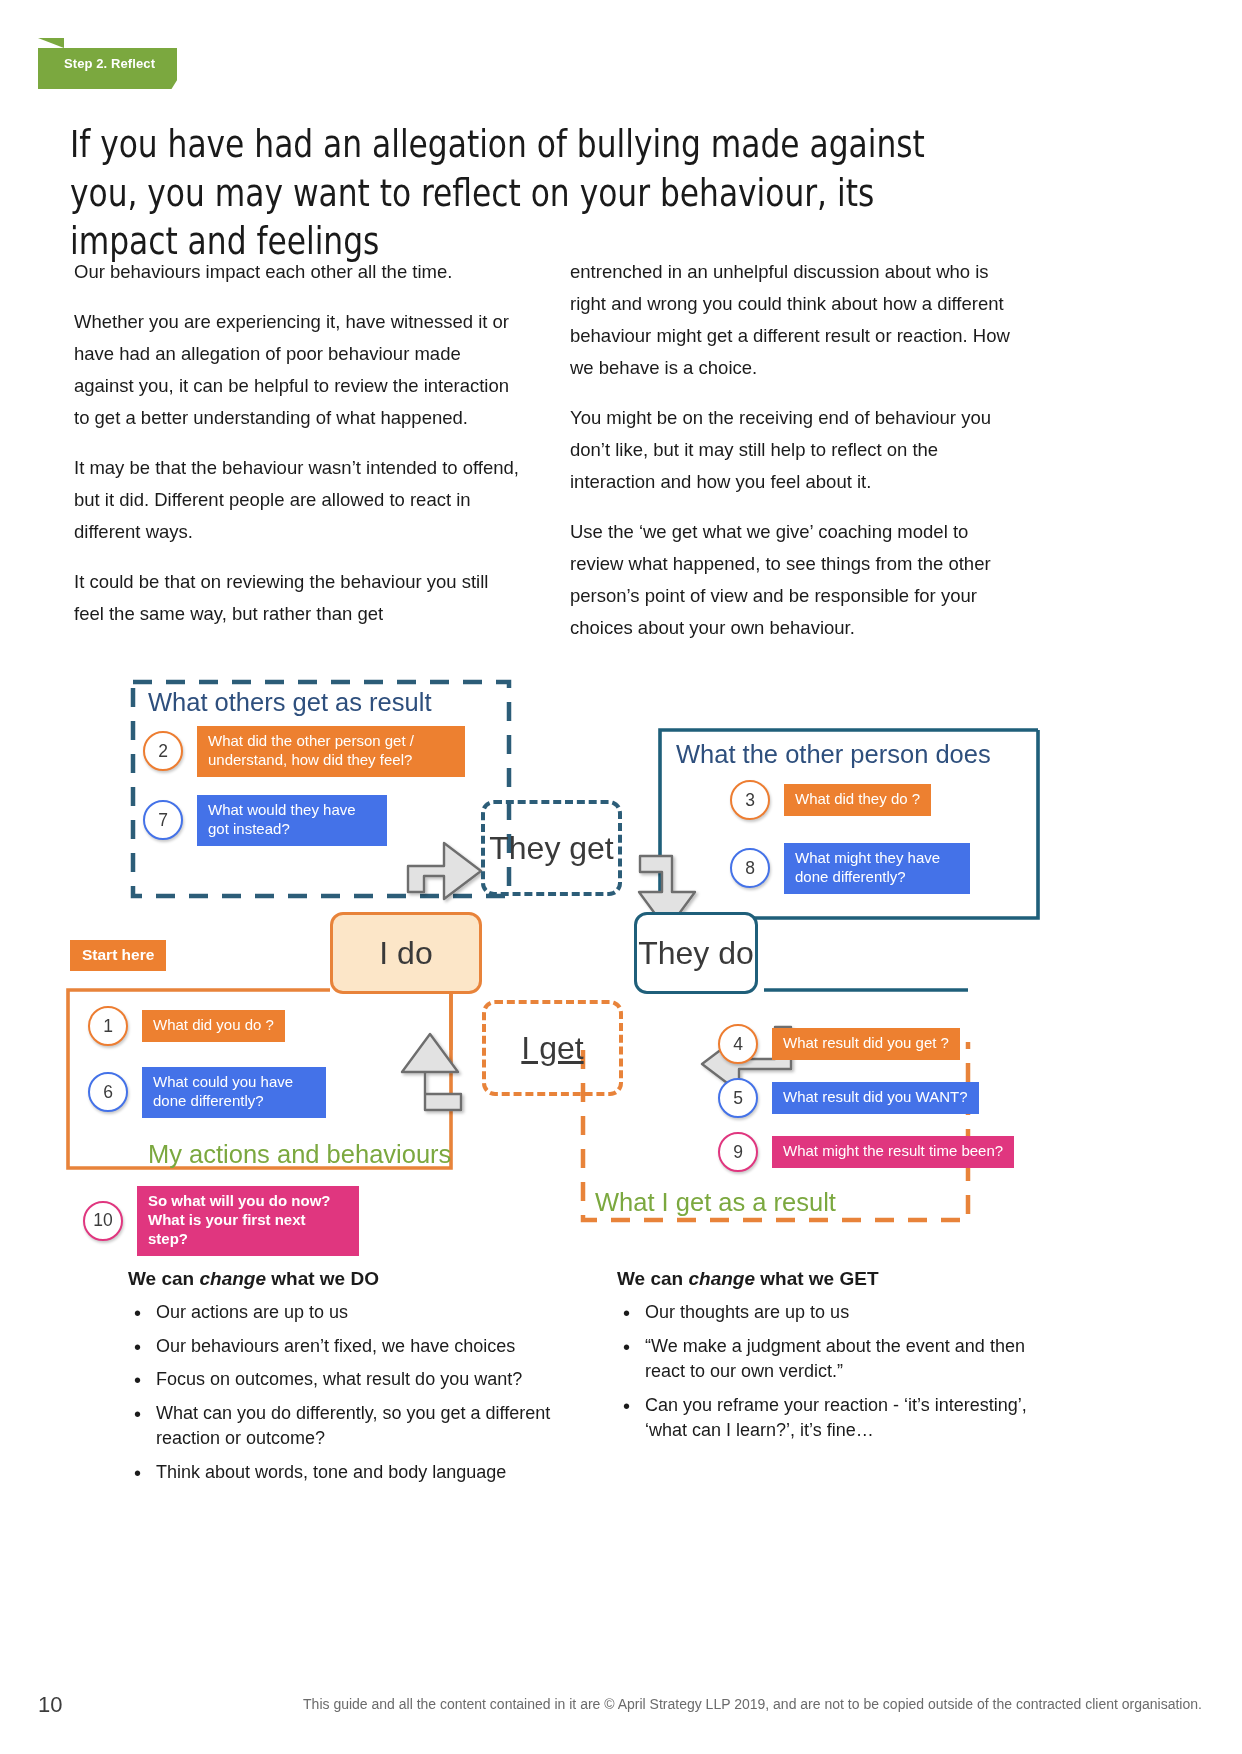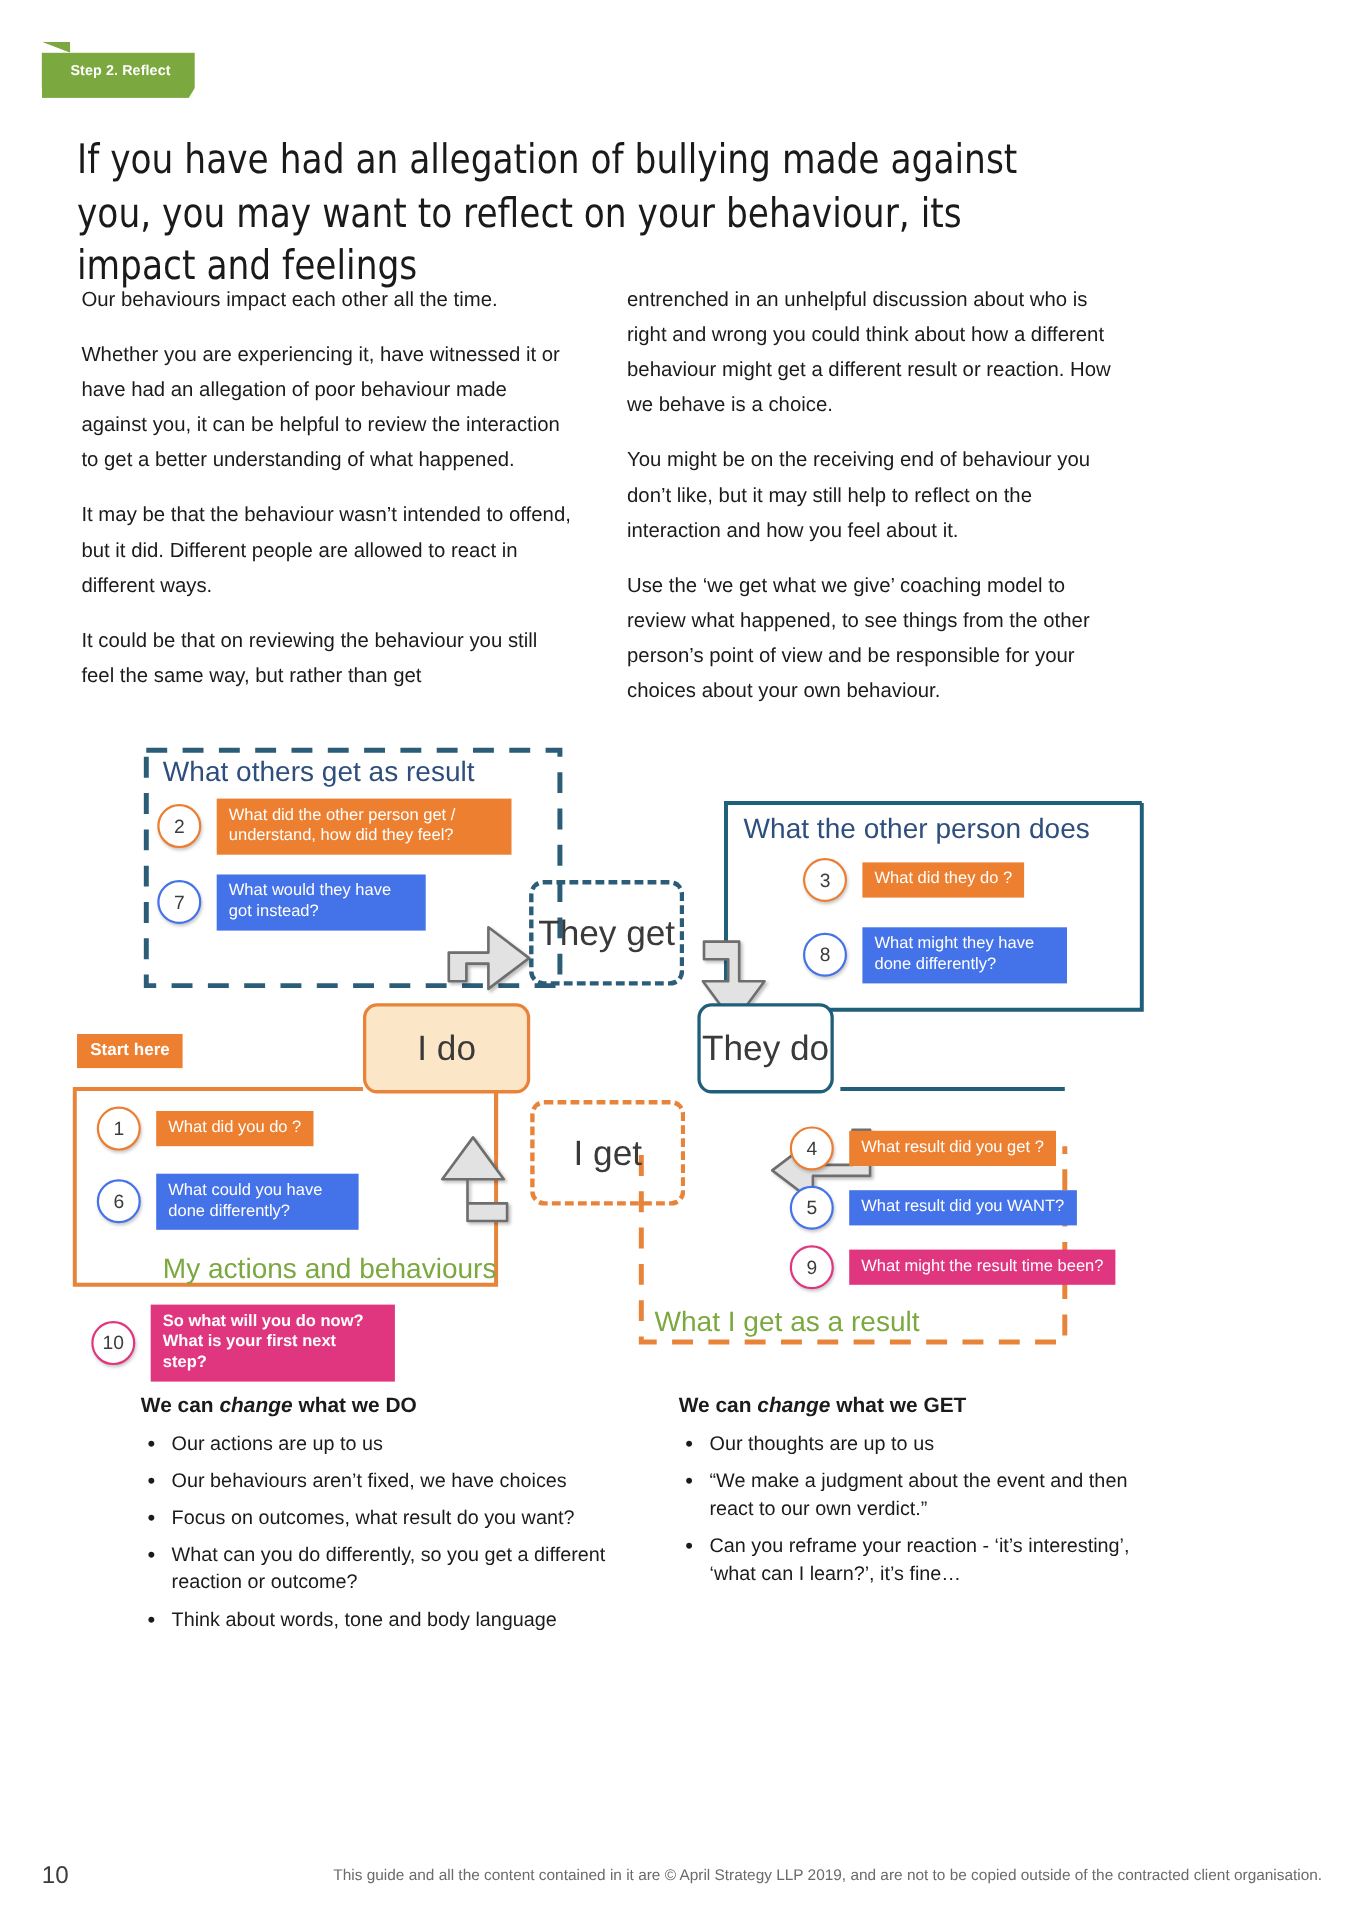--- a/index.html
+++ b/index.html
@@ -143,20 +143,21 @@
   }
   .hub.dashed-navy {
     border: 4px dashed #2c5d78;
     border-radius: 13px;
     background: transparent;
   }
   .hub.dashed-orange {
     border: 4px dashed #e8833a;
     border-radius: 13px;
     background: transparent;
+    text-decoration: underline;
   }
 
   .start-here {
     position: absolute;
     background: #ed8030;
     color: #ffffff;
     font-weight: bold;
     font-size: 15.5px;
     padding: 6px 12px 7px;
     z-index: 5;

